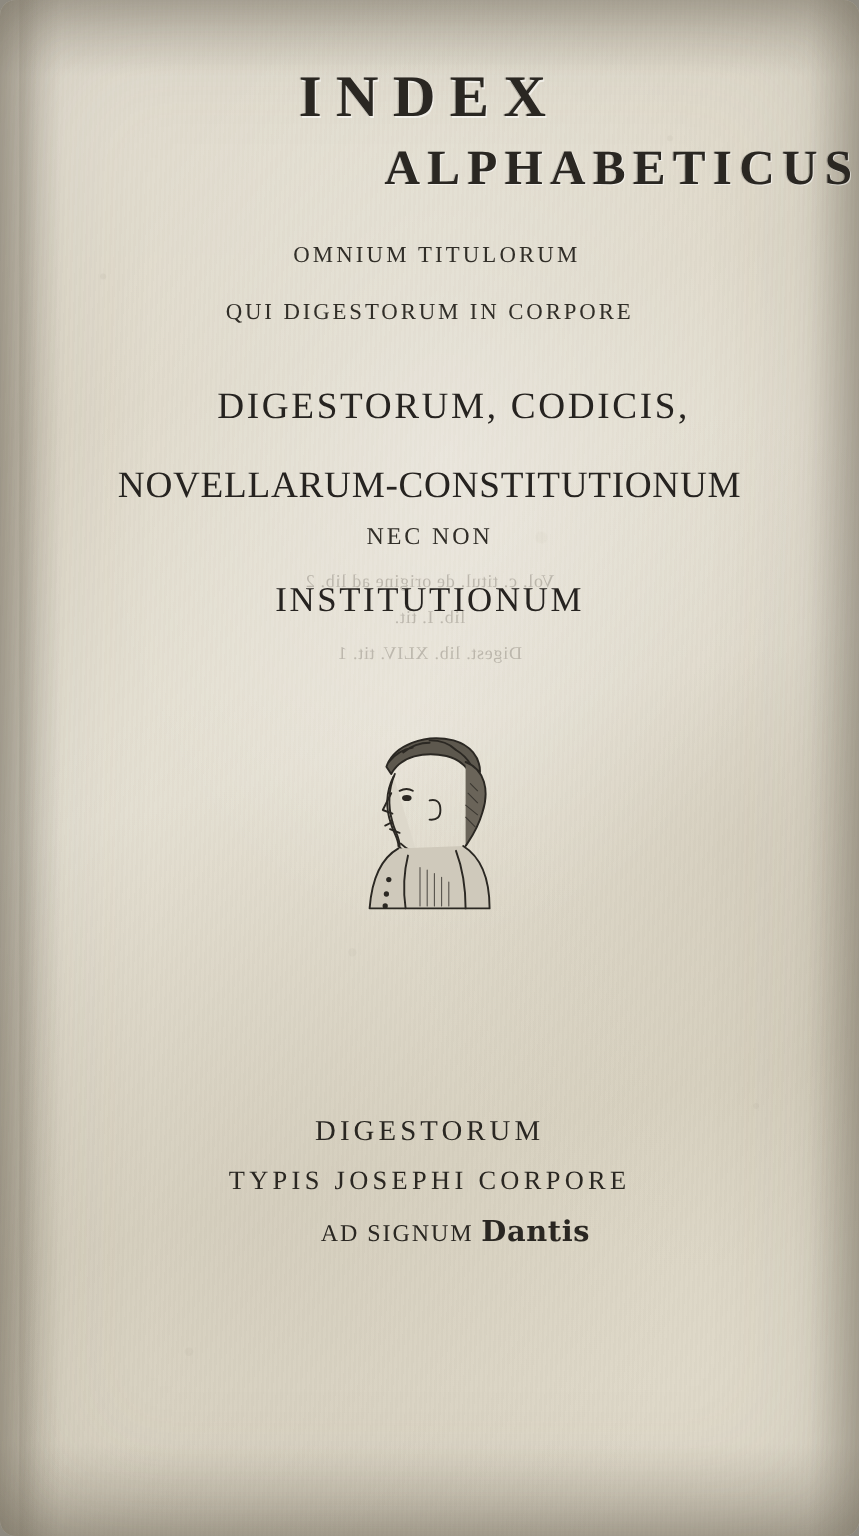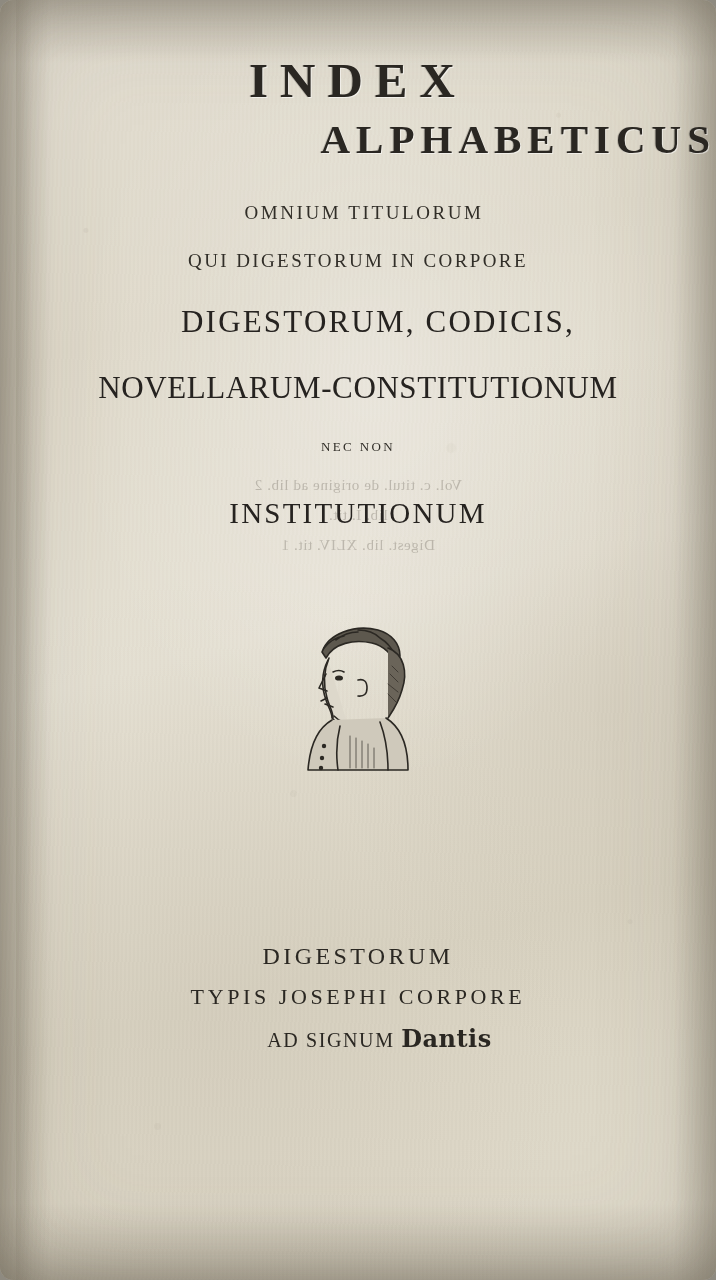--- a/index.html
+++ b/index.html
@@ -101,40 +101,40 @@
   }
   .t-qui {
     font-size: 19px;
     letter-spacing: 2.4px;
     margin-top: 26px;
     color: #312e28;
   }
   .t-digest {
     font-size: 31px;
     letter-spacing: 2.2px;
-    margin-top: 32px;
+    margin-top: 48px;
     color: #262320;
     padding-left: 40px;
   }
   .t-novell {
     font-size: 31px;
     letter-spacing: .6px;
     margin-top: 30px;
     color: #262320;
   }
   .t-necnon {
-    font-size: 13px;
+    font-size: 20px;
     letter-spacing: 2.4px;
-    margin-top: 33px;
+    margin-top: 14px;
     color: #312e28;
   }
   .t-instit {
     font-size: 29px;
     letter-spacing: 2.2px;
-    margin-top: 42px;
+    margin-top: 25px;
     color: #262320;
   }
 
   .device {
     margin-top: 78px;
     display: flex;
     justify-content: center;
   }
   .device svg { display:block; }
 

